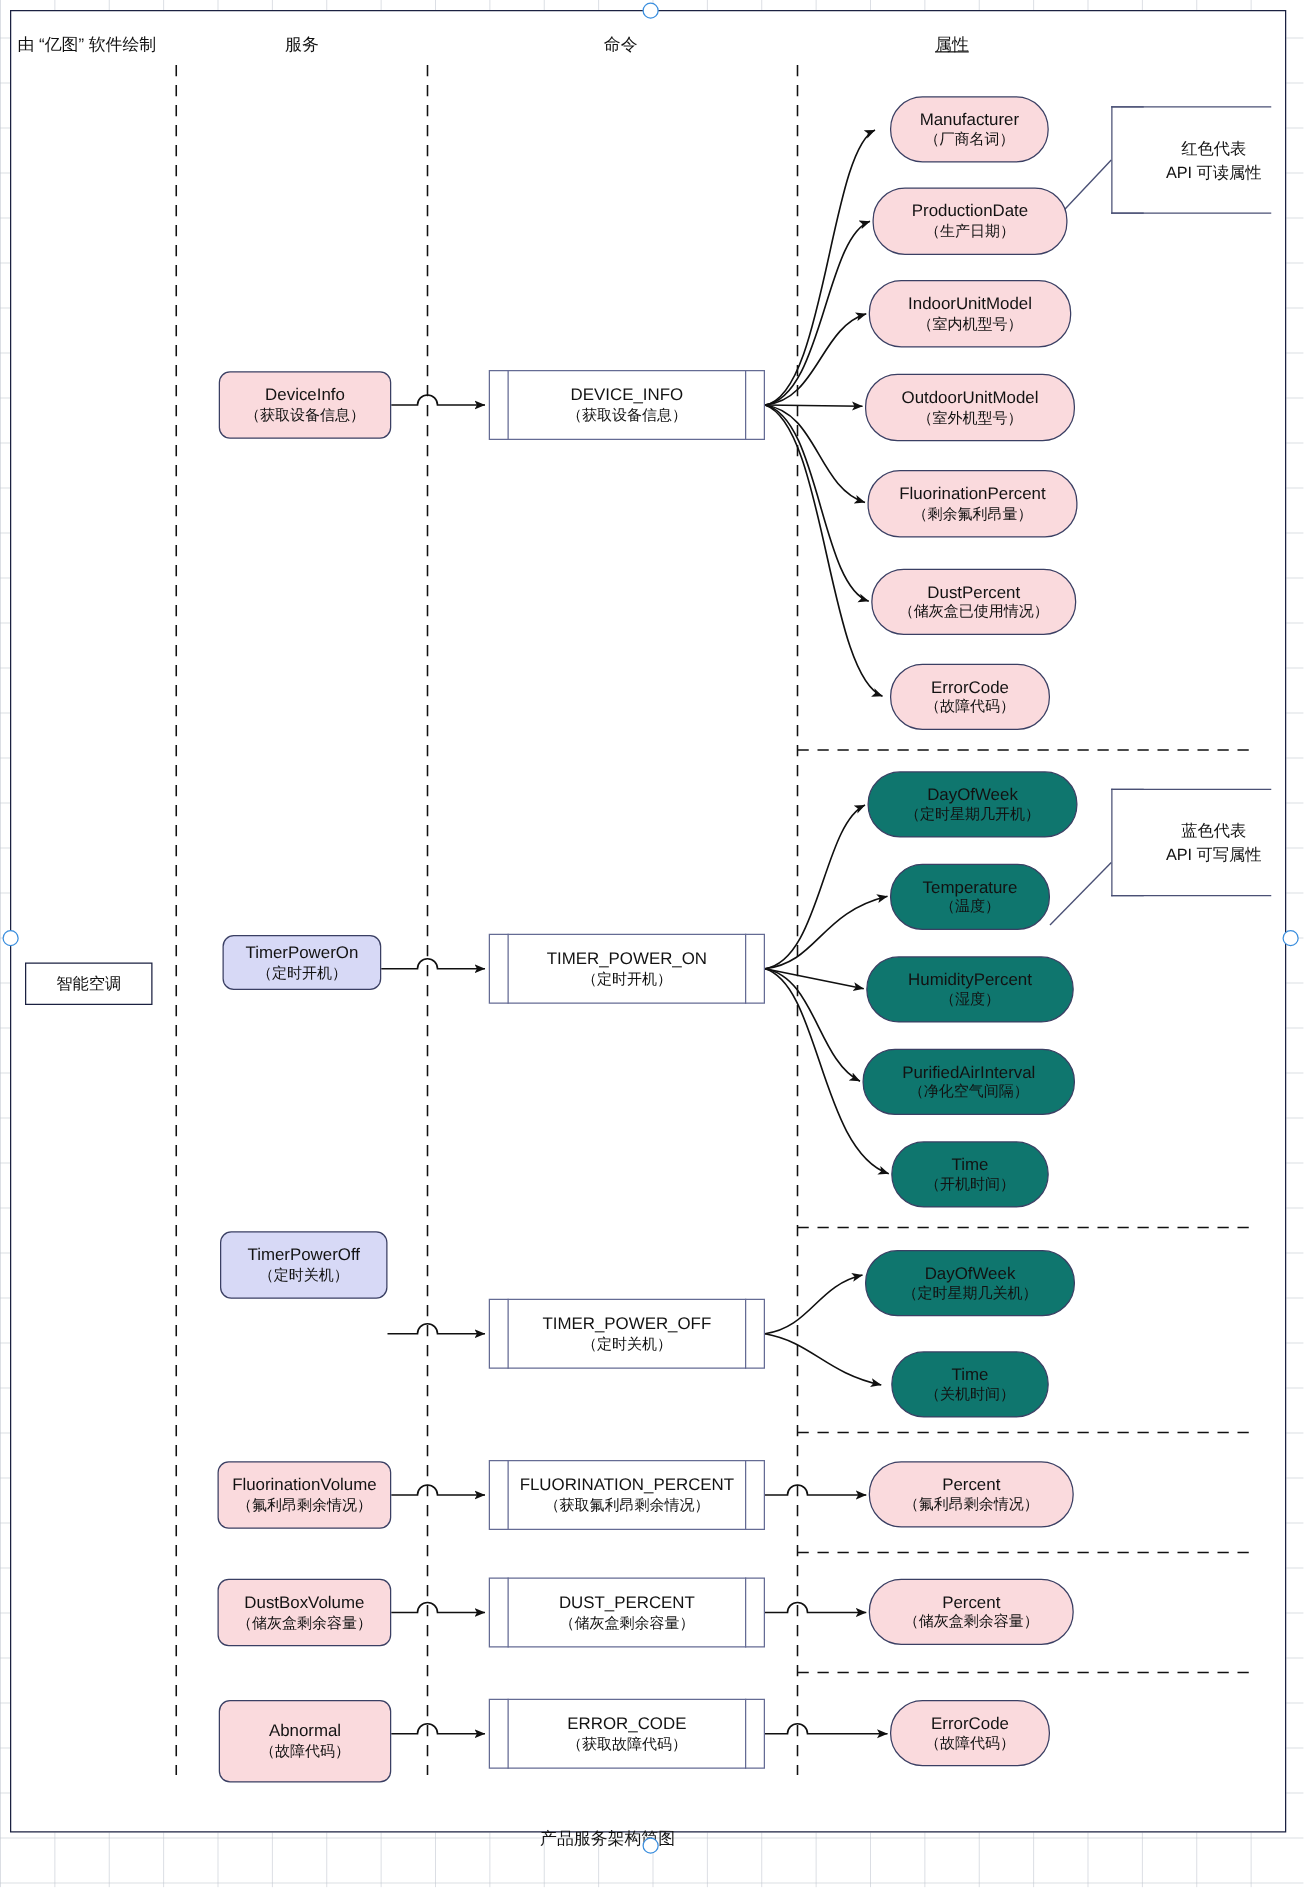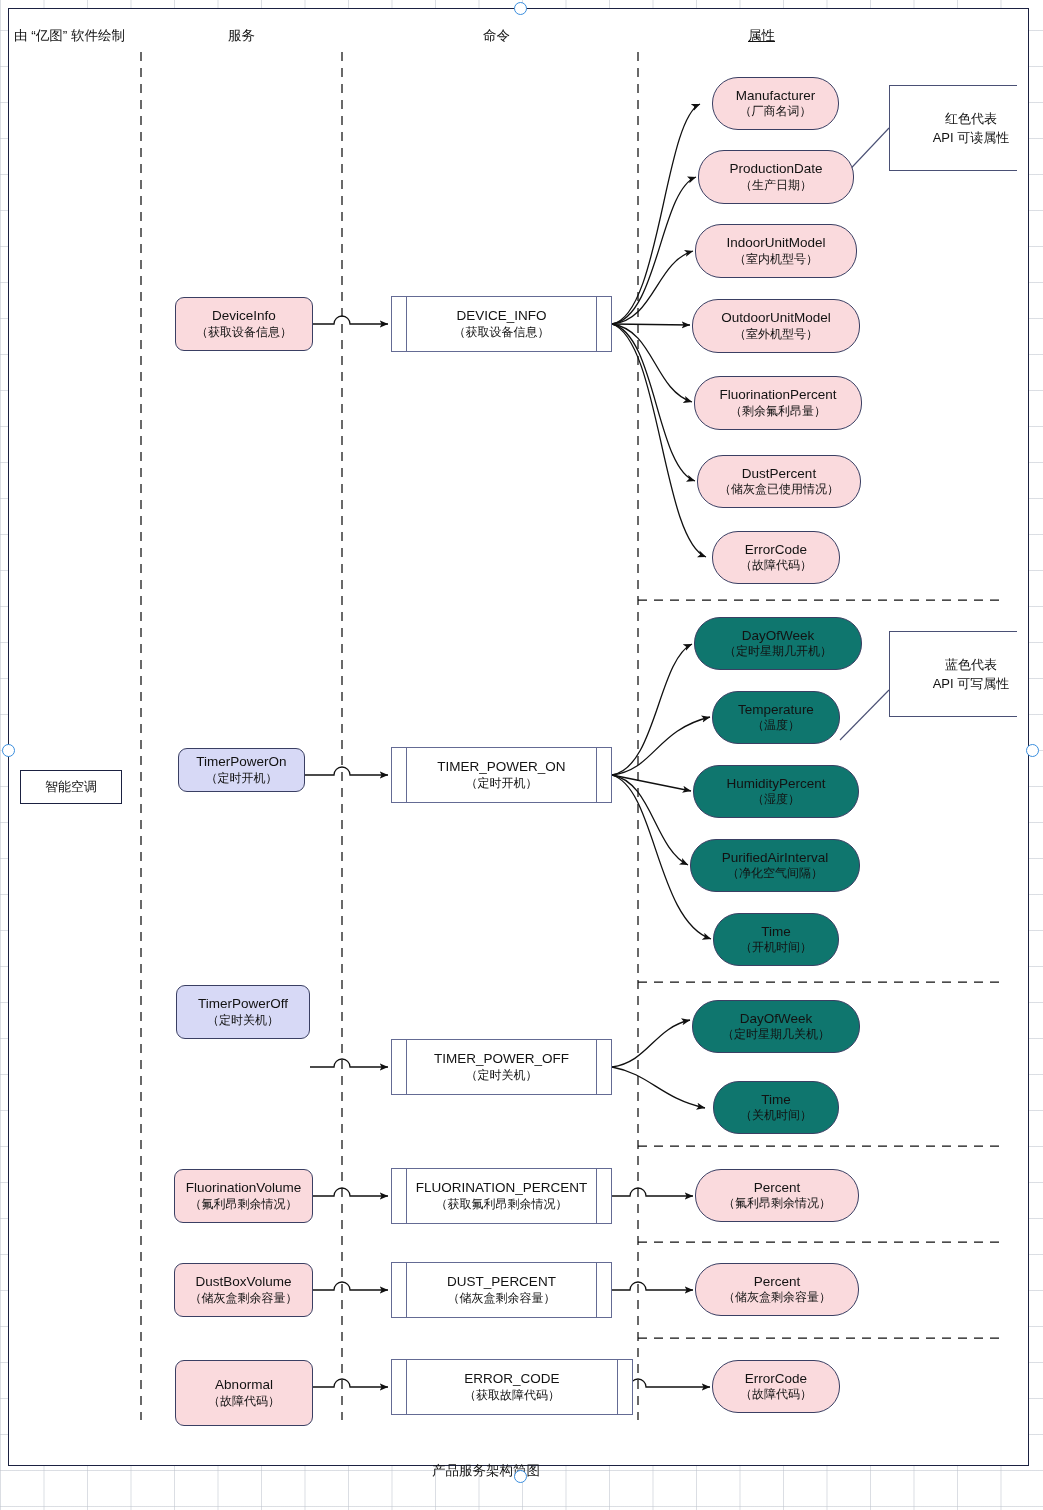--- a/index.html
+++ b/index.html
@@ -363,21 +363,21 @@
   </div>
   <div class="node attr pink" style="left:695px;top:1263px;width:164px;height:53px;">
     <span class="en">Percent</span>
     <span class="cn">（储灰盒剩余容量）</span>
   </div>
 
   <div class="node svc pink" style="left:175px;top:1360px;width:138px;height:66px;">
     <span class="en">Abnormal</span>
     <span class="cn">（故障代码）</span>
   </div>
-  <div class="node cmd" style="left:391px;top:1359px;width:242px;height:56px;">
+  <div class="node cmd" style="left:391px;top:1359px;width:221px;height:56px;">
     <span class="en">ERROR_CODE</span>
     <span class="cn">（获取故障代码）</span>
   </div>
   <div class="node attr pink" style="left:712px;top:1360px;width:128px;height:53px;">
     <span class="en">ErrorCode</span>
     <span class="cn">（故障代码）</span>
   </div>
 
 </div>
 

